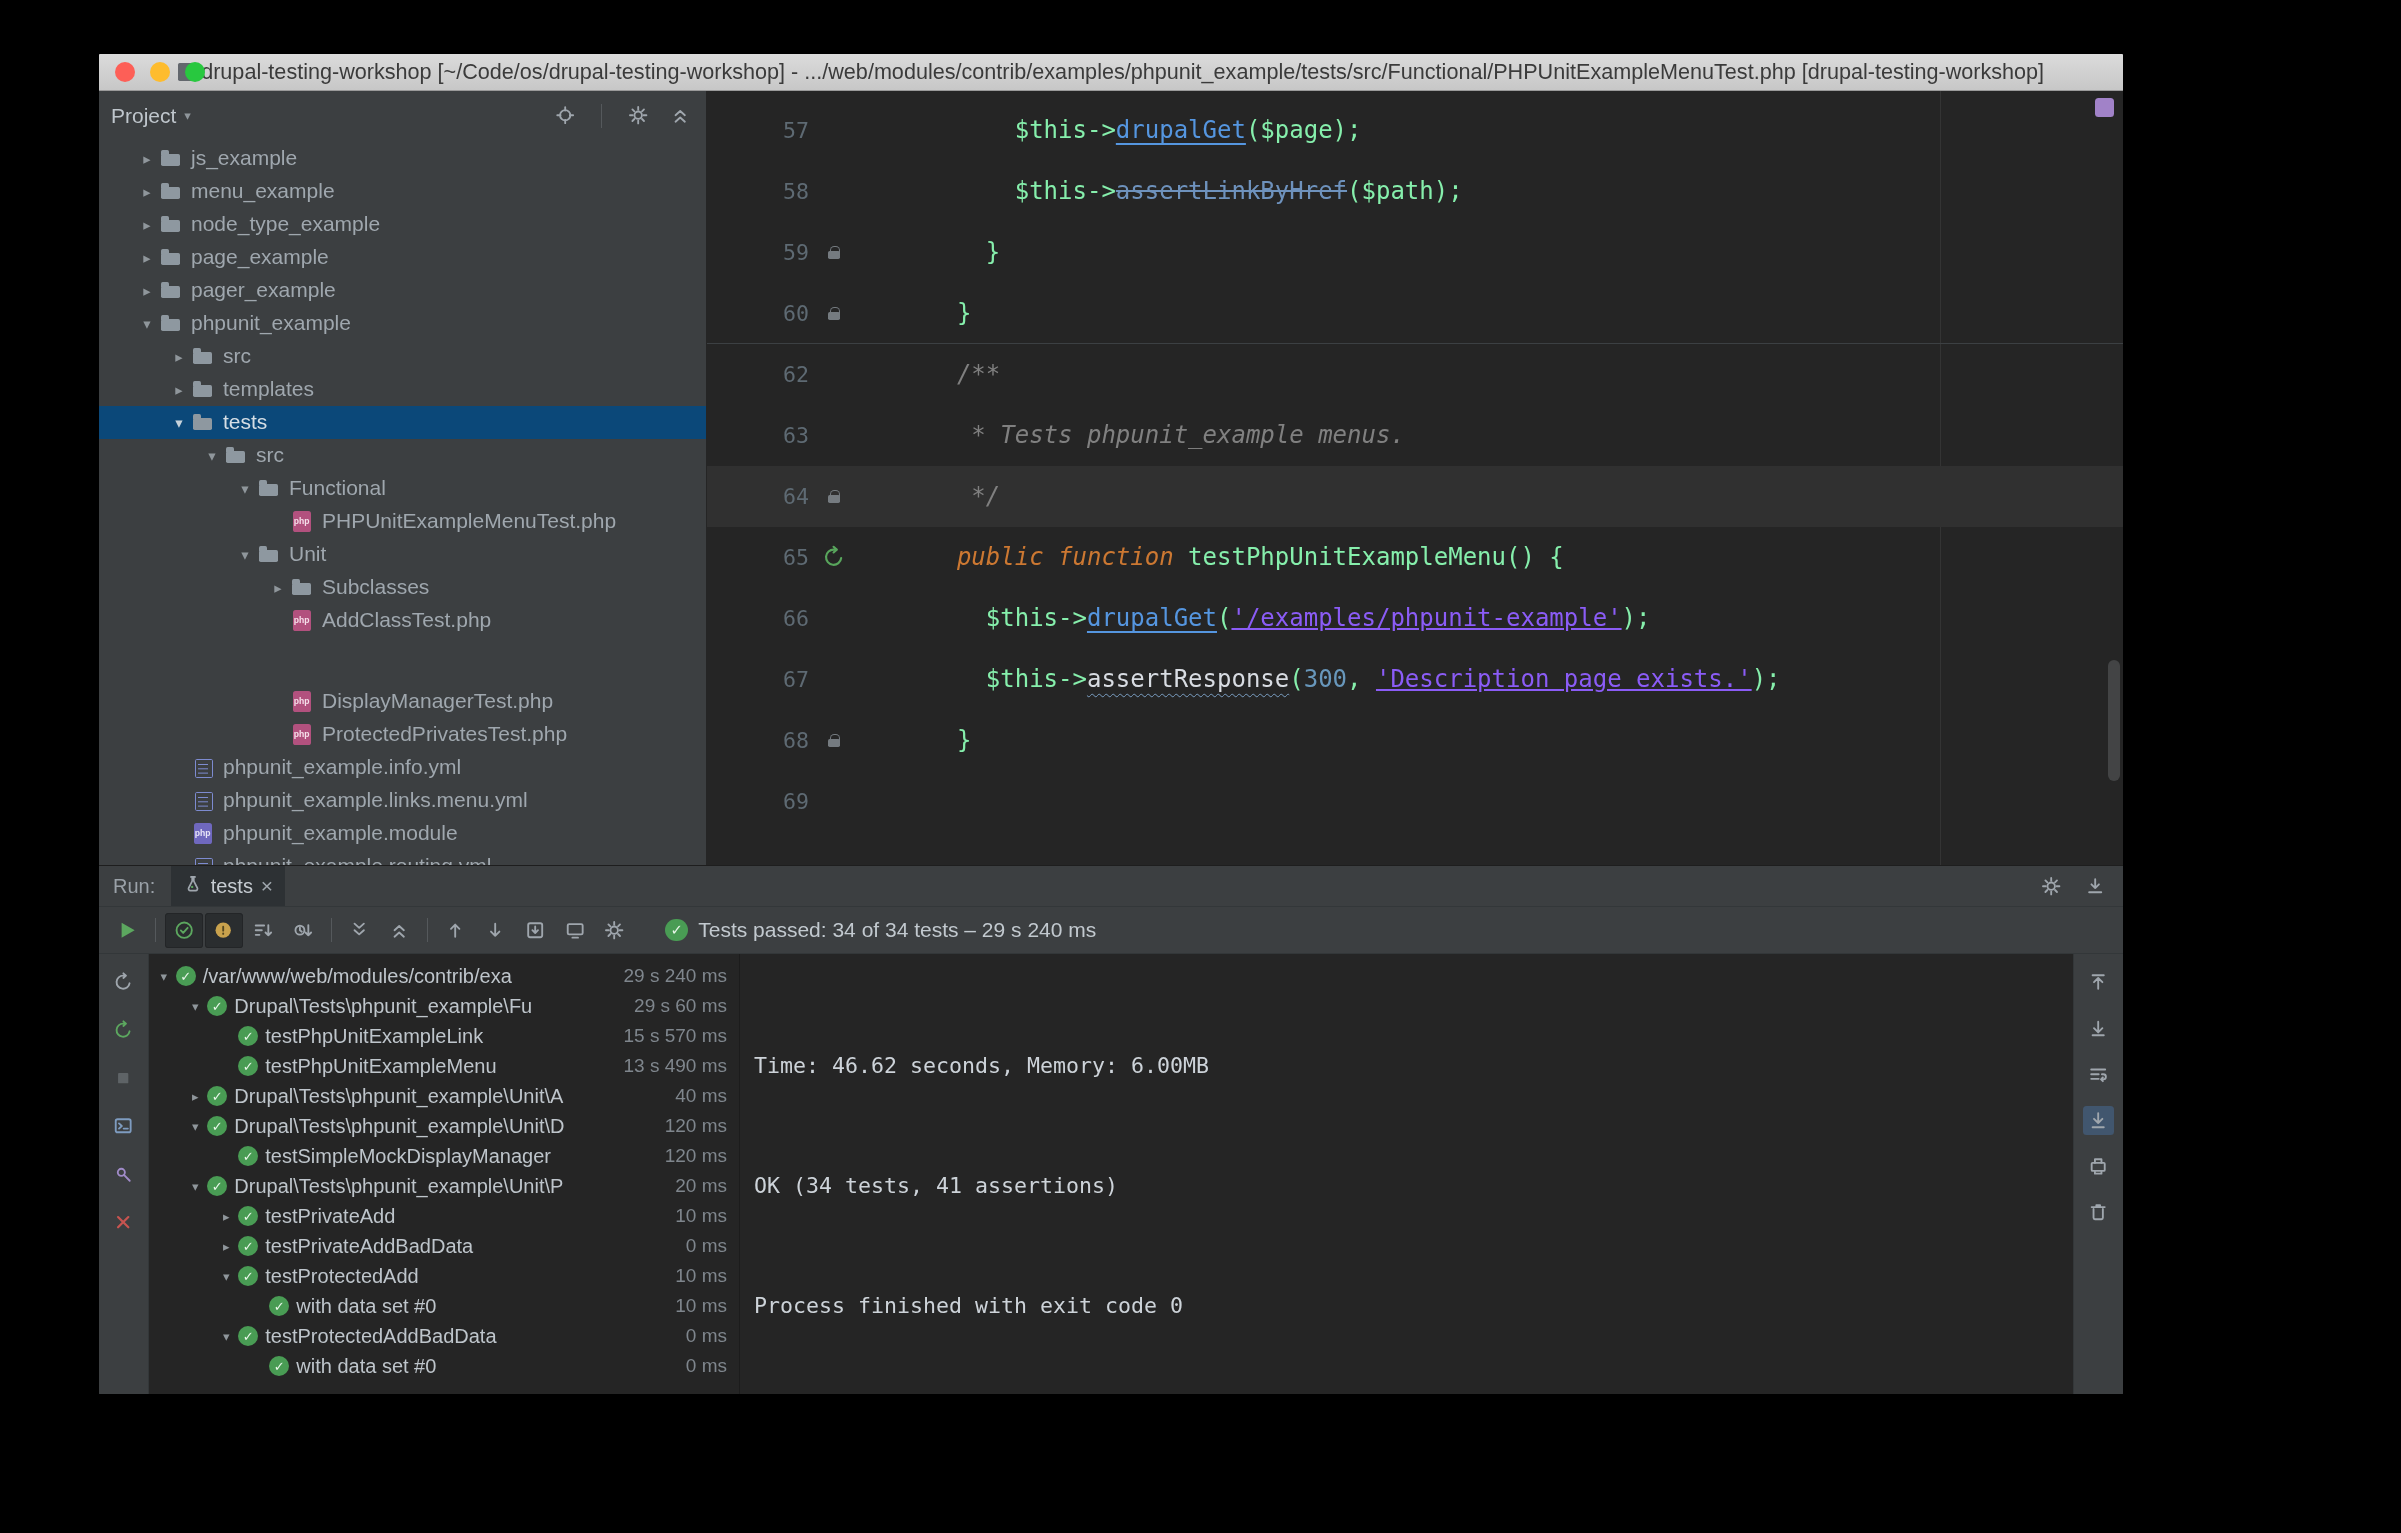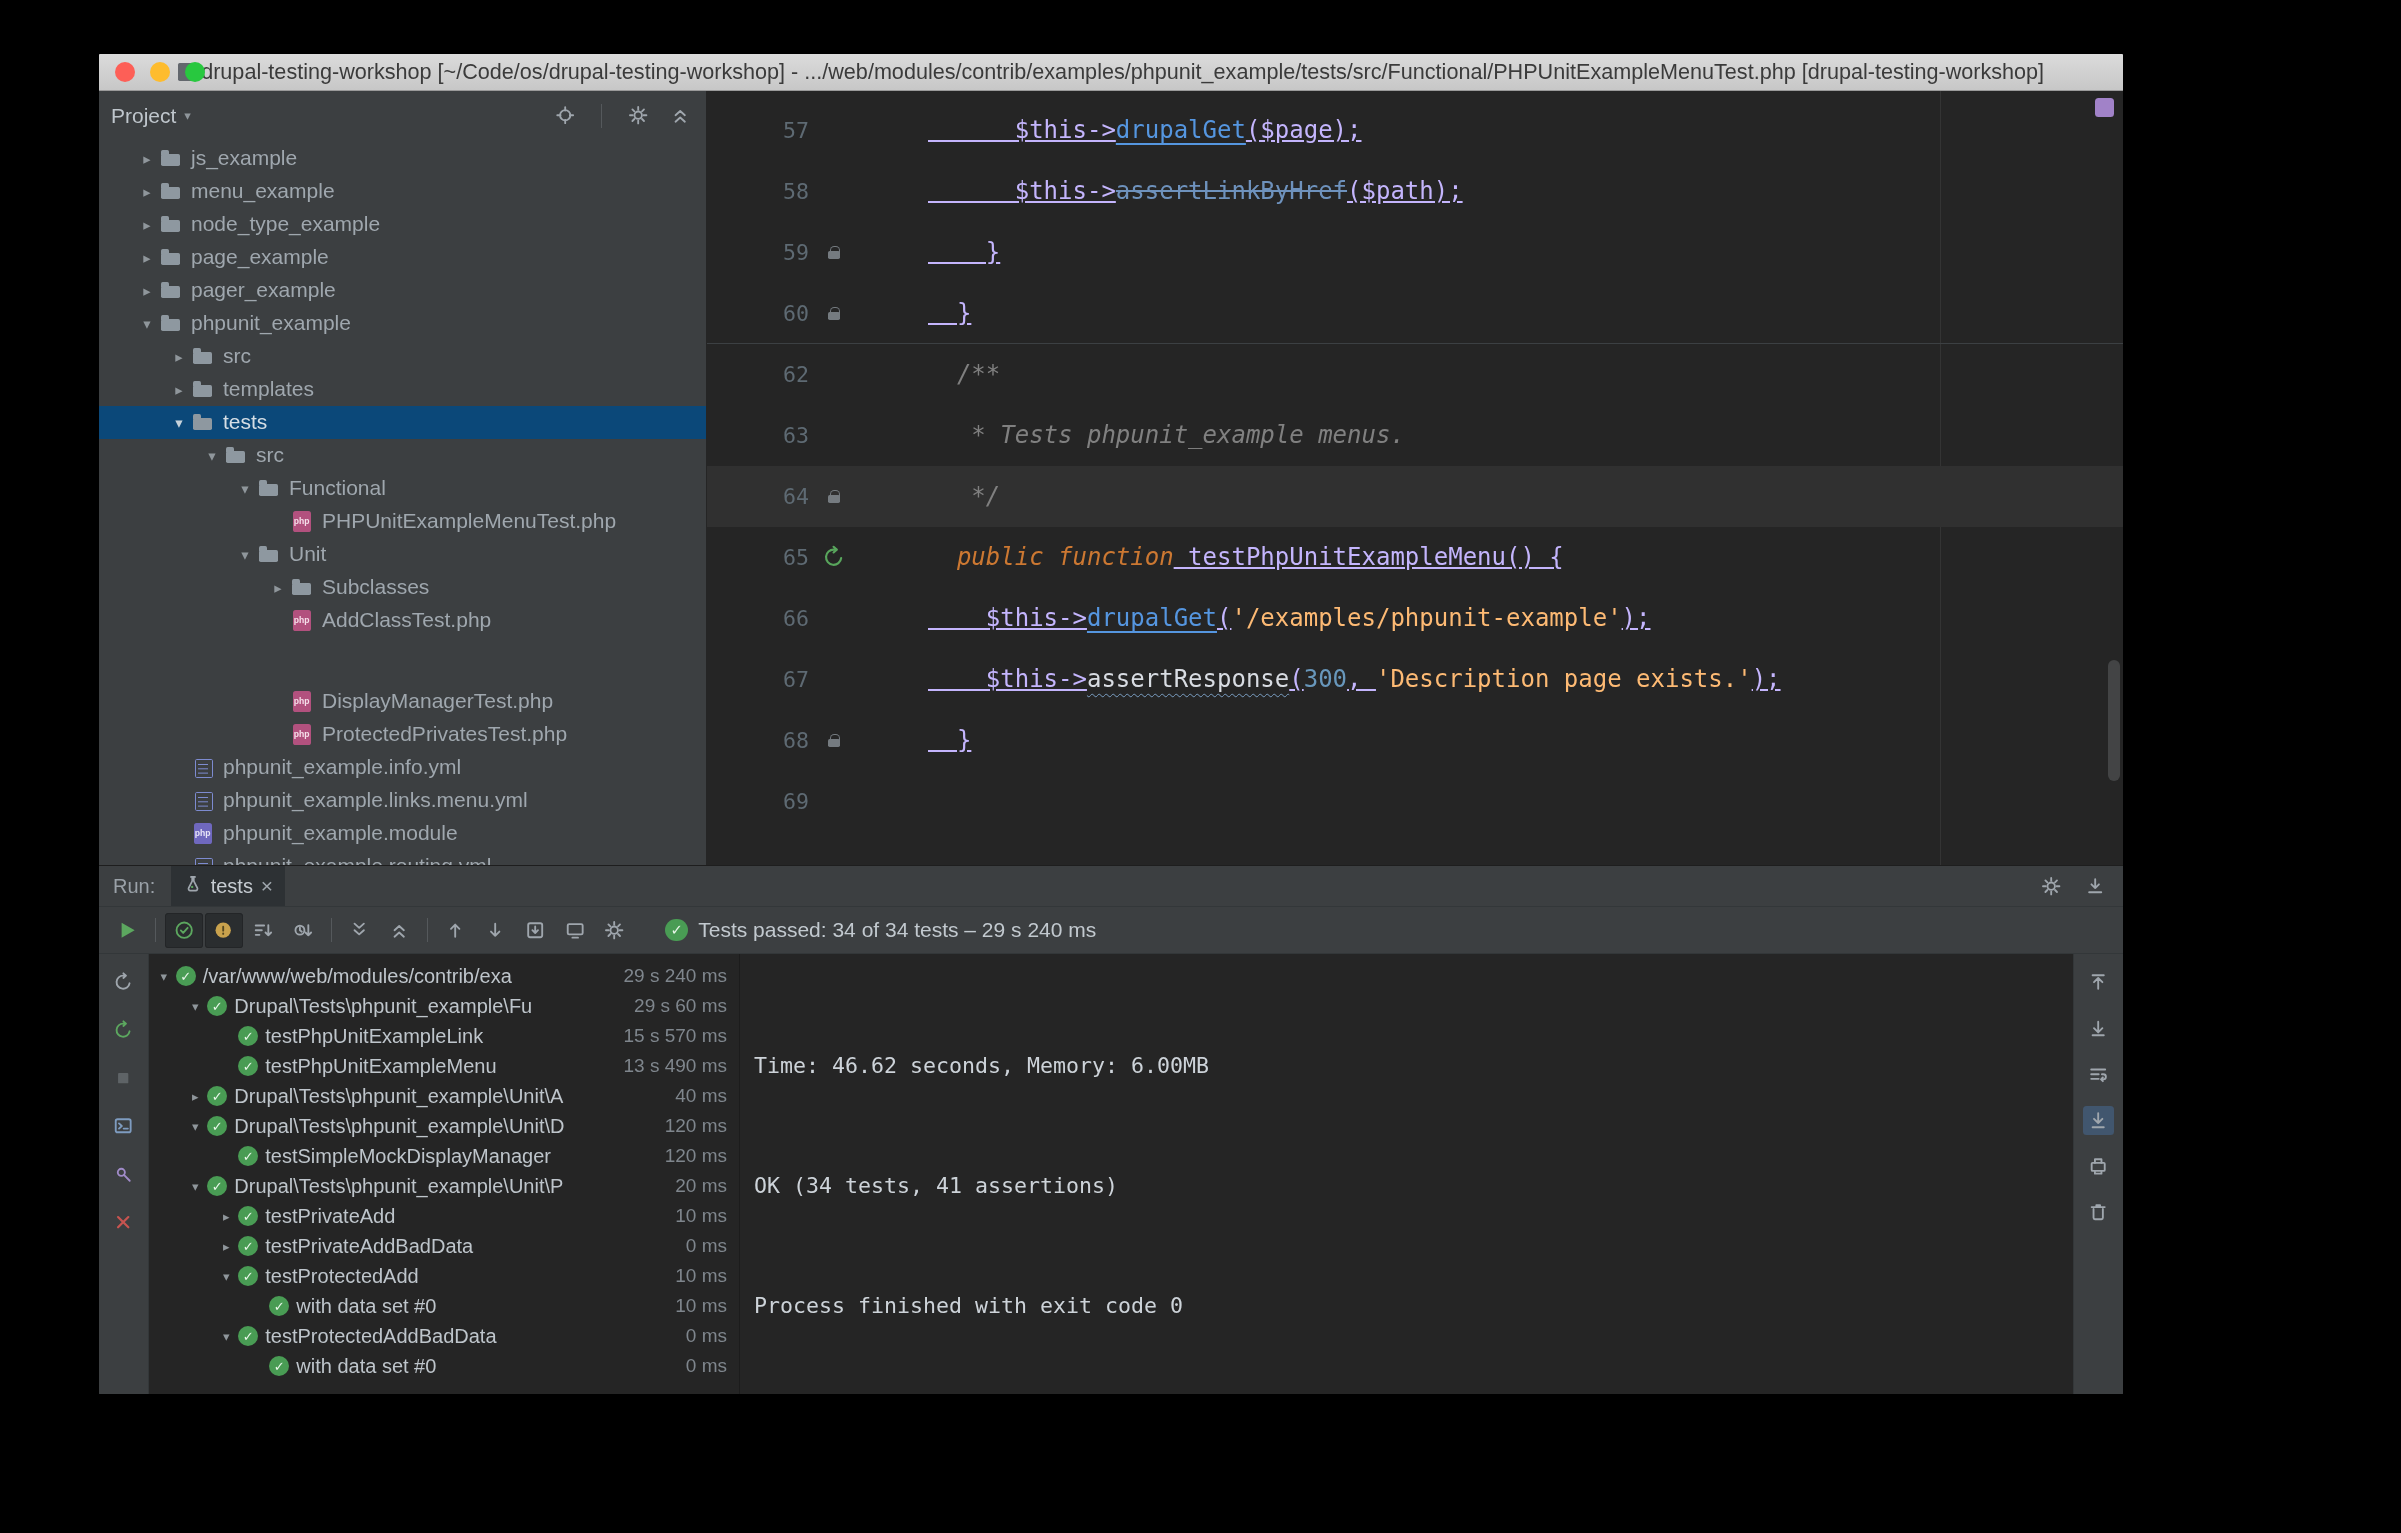--- a/index.html
+++ b/index.html
@@ -60,27 +60,27 @@
   .editor { flex:1; position:relative; background:#252525; min-width:0; }
   .code-area { position:absolute; inset:0; padding-top:8.6px;
                font-family:"DejaVu Sans Mono", monospace; font-size:24px; }
   .code-line { height:61px; display:flex; align-items:center; position:relative; }
   .code-line.current { background:#303030; }
   .code-line.sep::before { content:""; position:absolute; left:0; right:0; top:-0.9px; height:0.9px; background:#3C4043; }
   .ln { width:102px; flex:none; text-align:right; color:#5E6A73; font-size:21.6px; }
   .gut { width:50px; flex:none; display:flex; align-items:center; justify-content:center; }
   .gut svg { width:26px; height:26px; fill:none; stroke-width:2; stroke-linecap:round; stroke-linejoin:round; }
   .ct { white-space:pre; padding-left:69px; }
-  .tk-plain { color:#c4b5fd;text-decoration:underline; }
+  .tk-plain { color:#86efac; }
   .tk-kw    { color:#CC7832; font-style:italic; }
   .tk-link  { color:#5596E0; text-decoration:underline; text-underline-offset:5.2px; }
   .tk-dep   { color:#6E92BD; text-decoration:line-through; }
   .tk-warn  { color:#D8DCE2; text-decoration:underline wavy #7A9EC2 0.9px; text-underline-offset:6px; }
   .tk-com   { color:#808080; font-style:italic; }
-  .tk-str   { color:#fdba74; }
+  .tk-str   { color:#8b5cf6;text-decoration:underline; }
   .tk-num   { color:#6897BB; }
   .mini-lock { position:relative; width:12px; height:8.6px; background:#757B80; border-radius:1.7px; margin-top:6px; }
   .mini-lock::before { content:""; position:absolute; left:1.7px; top:-5.2px; width:8.6px; height:7.8px;
                        border:1.7px solid #757B80; border-bottom:none; border-radius:4.3px 4.3px 0 0; }
   .margin-guide { position:absolute; top:0; bottom:0; left:1233px; width:0.9px; background:#343434; }
   .ed-thumb { position:absolute; right:3.5px; top:569px; width:12px; height:121px;
               background:#5C5F61; opacity:.55; border-radius:6px; }
   .inspect-badge { position:absolute; right:8.6px; top:7px; width:19px; height:19px;
                    border-radius:3.5px; background:#A182C8; }
 

